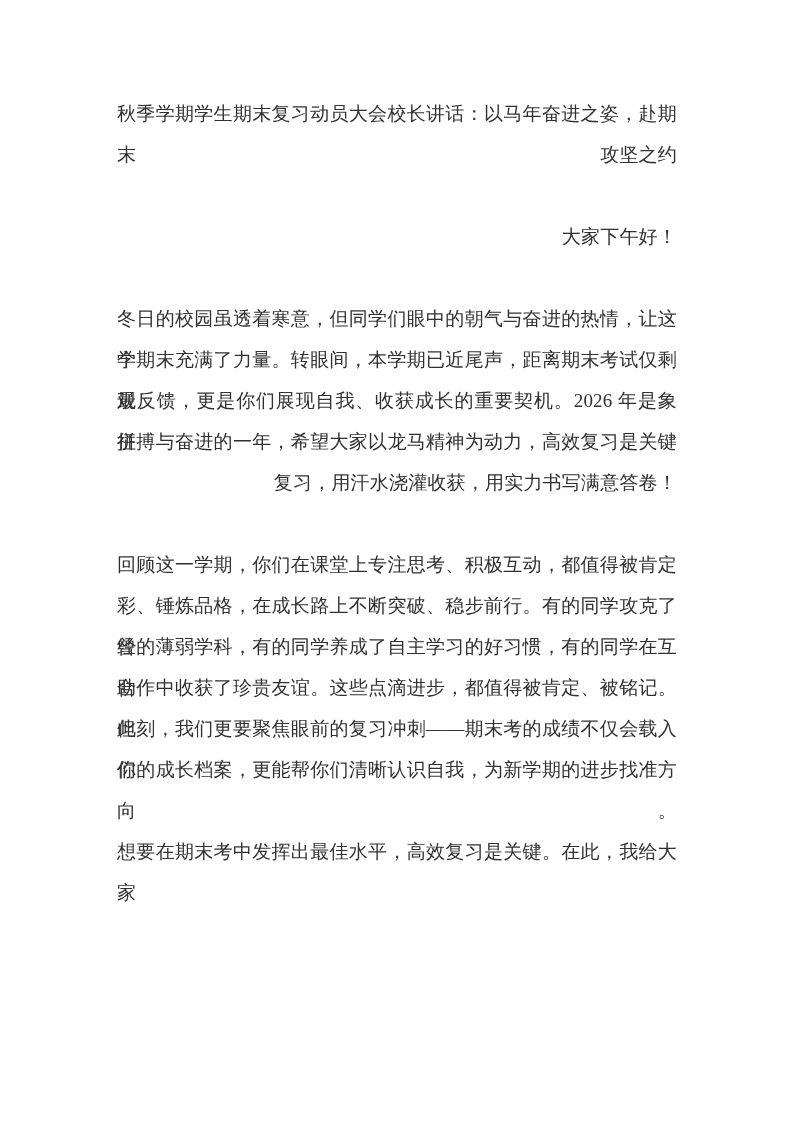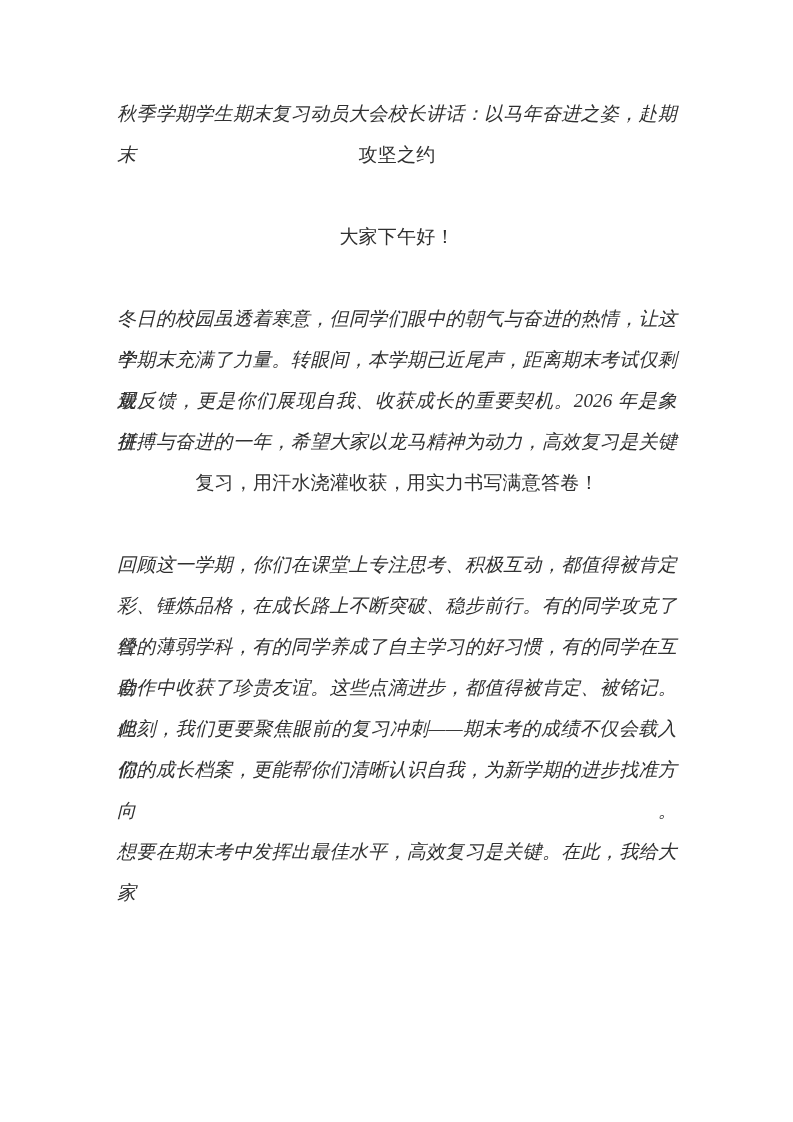--- a/index.html
+++ b/index.html
@@ -29,28 +29,27 @@
   .para:last-child {
     margin-bottom: 0;
   }
   .line {
     display: block;
     height: 41px;
     line-height: 41px;
     font-size: 19px;
     letter-spacing: 0.2px;
     white-space: nowrap;
-    text-align: center;
+    text-align: right;
   }
   
   .line.just {
     white-space: normal;
     text-align: justify;
     text-align-last: justify;
-    font-style: italic;
   }
 </style>
 </head>
 <body>
 
 <div class="page">
   <div class="content">
 
     <div class="para">
       <span class="line just">秋季学期学生期末复习动员大会校长讲话：以马年奋进之姿，赴期末</span>

